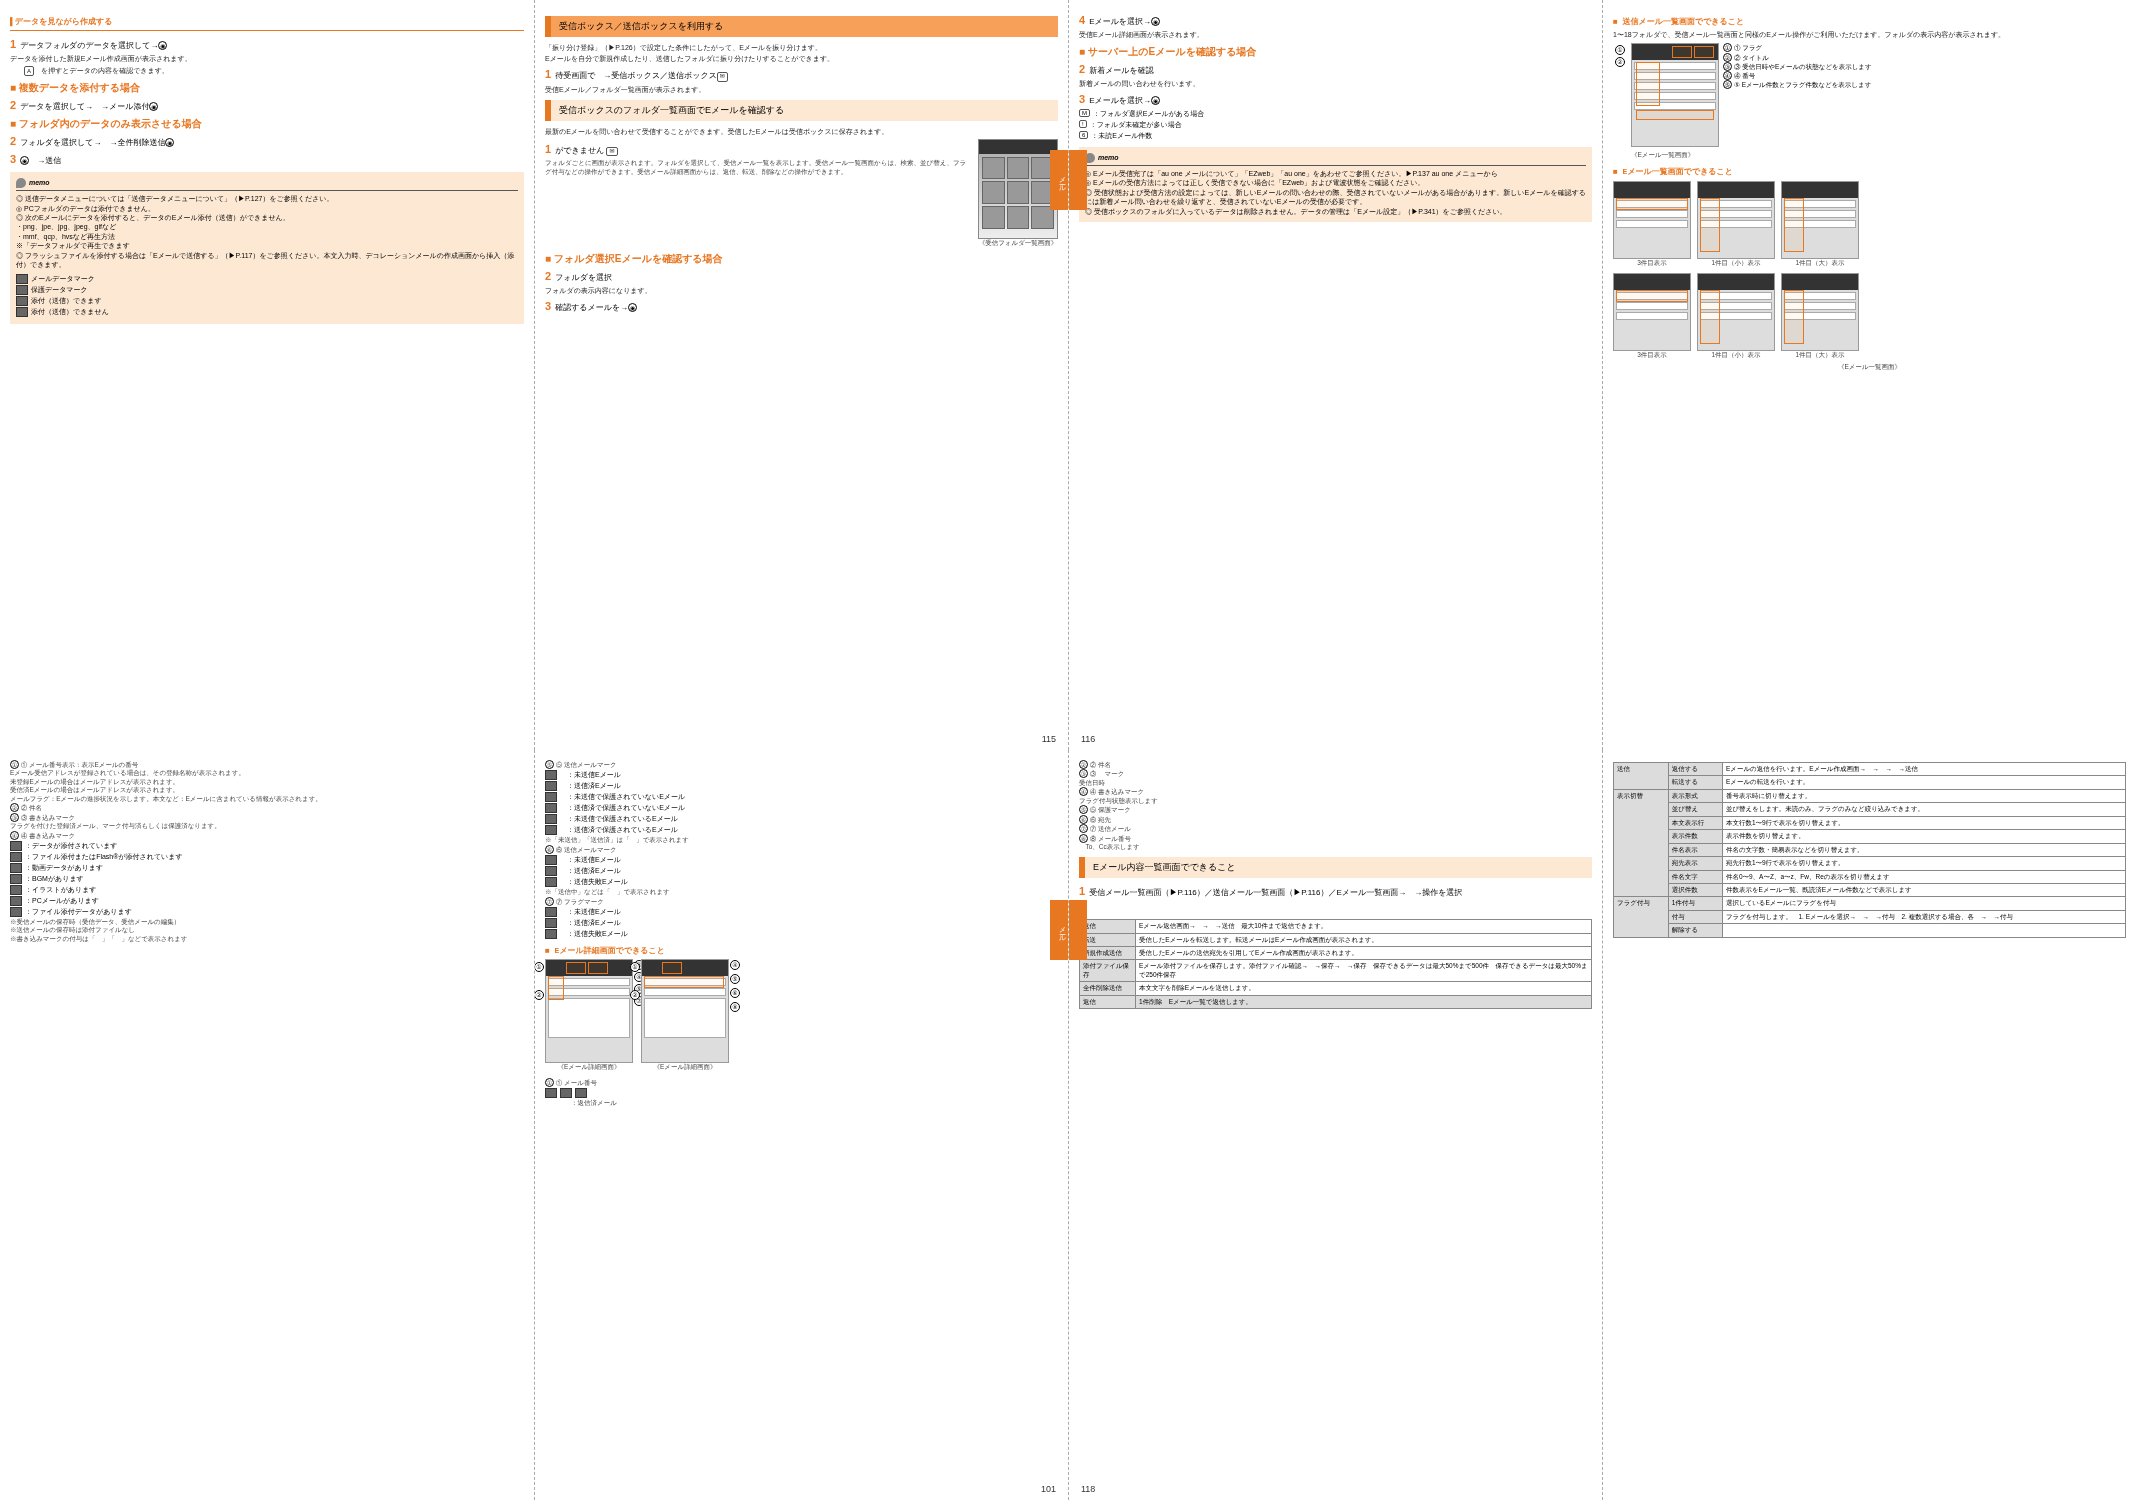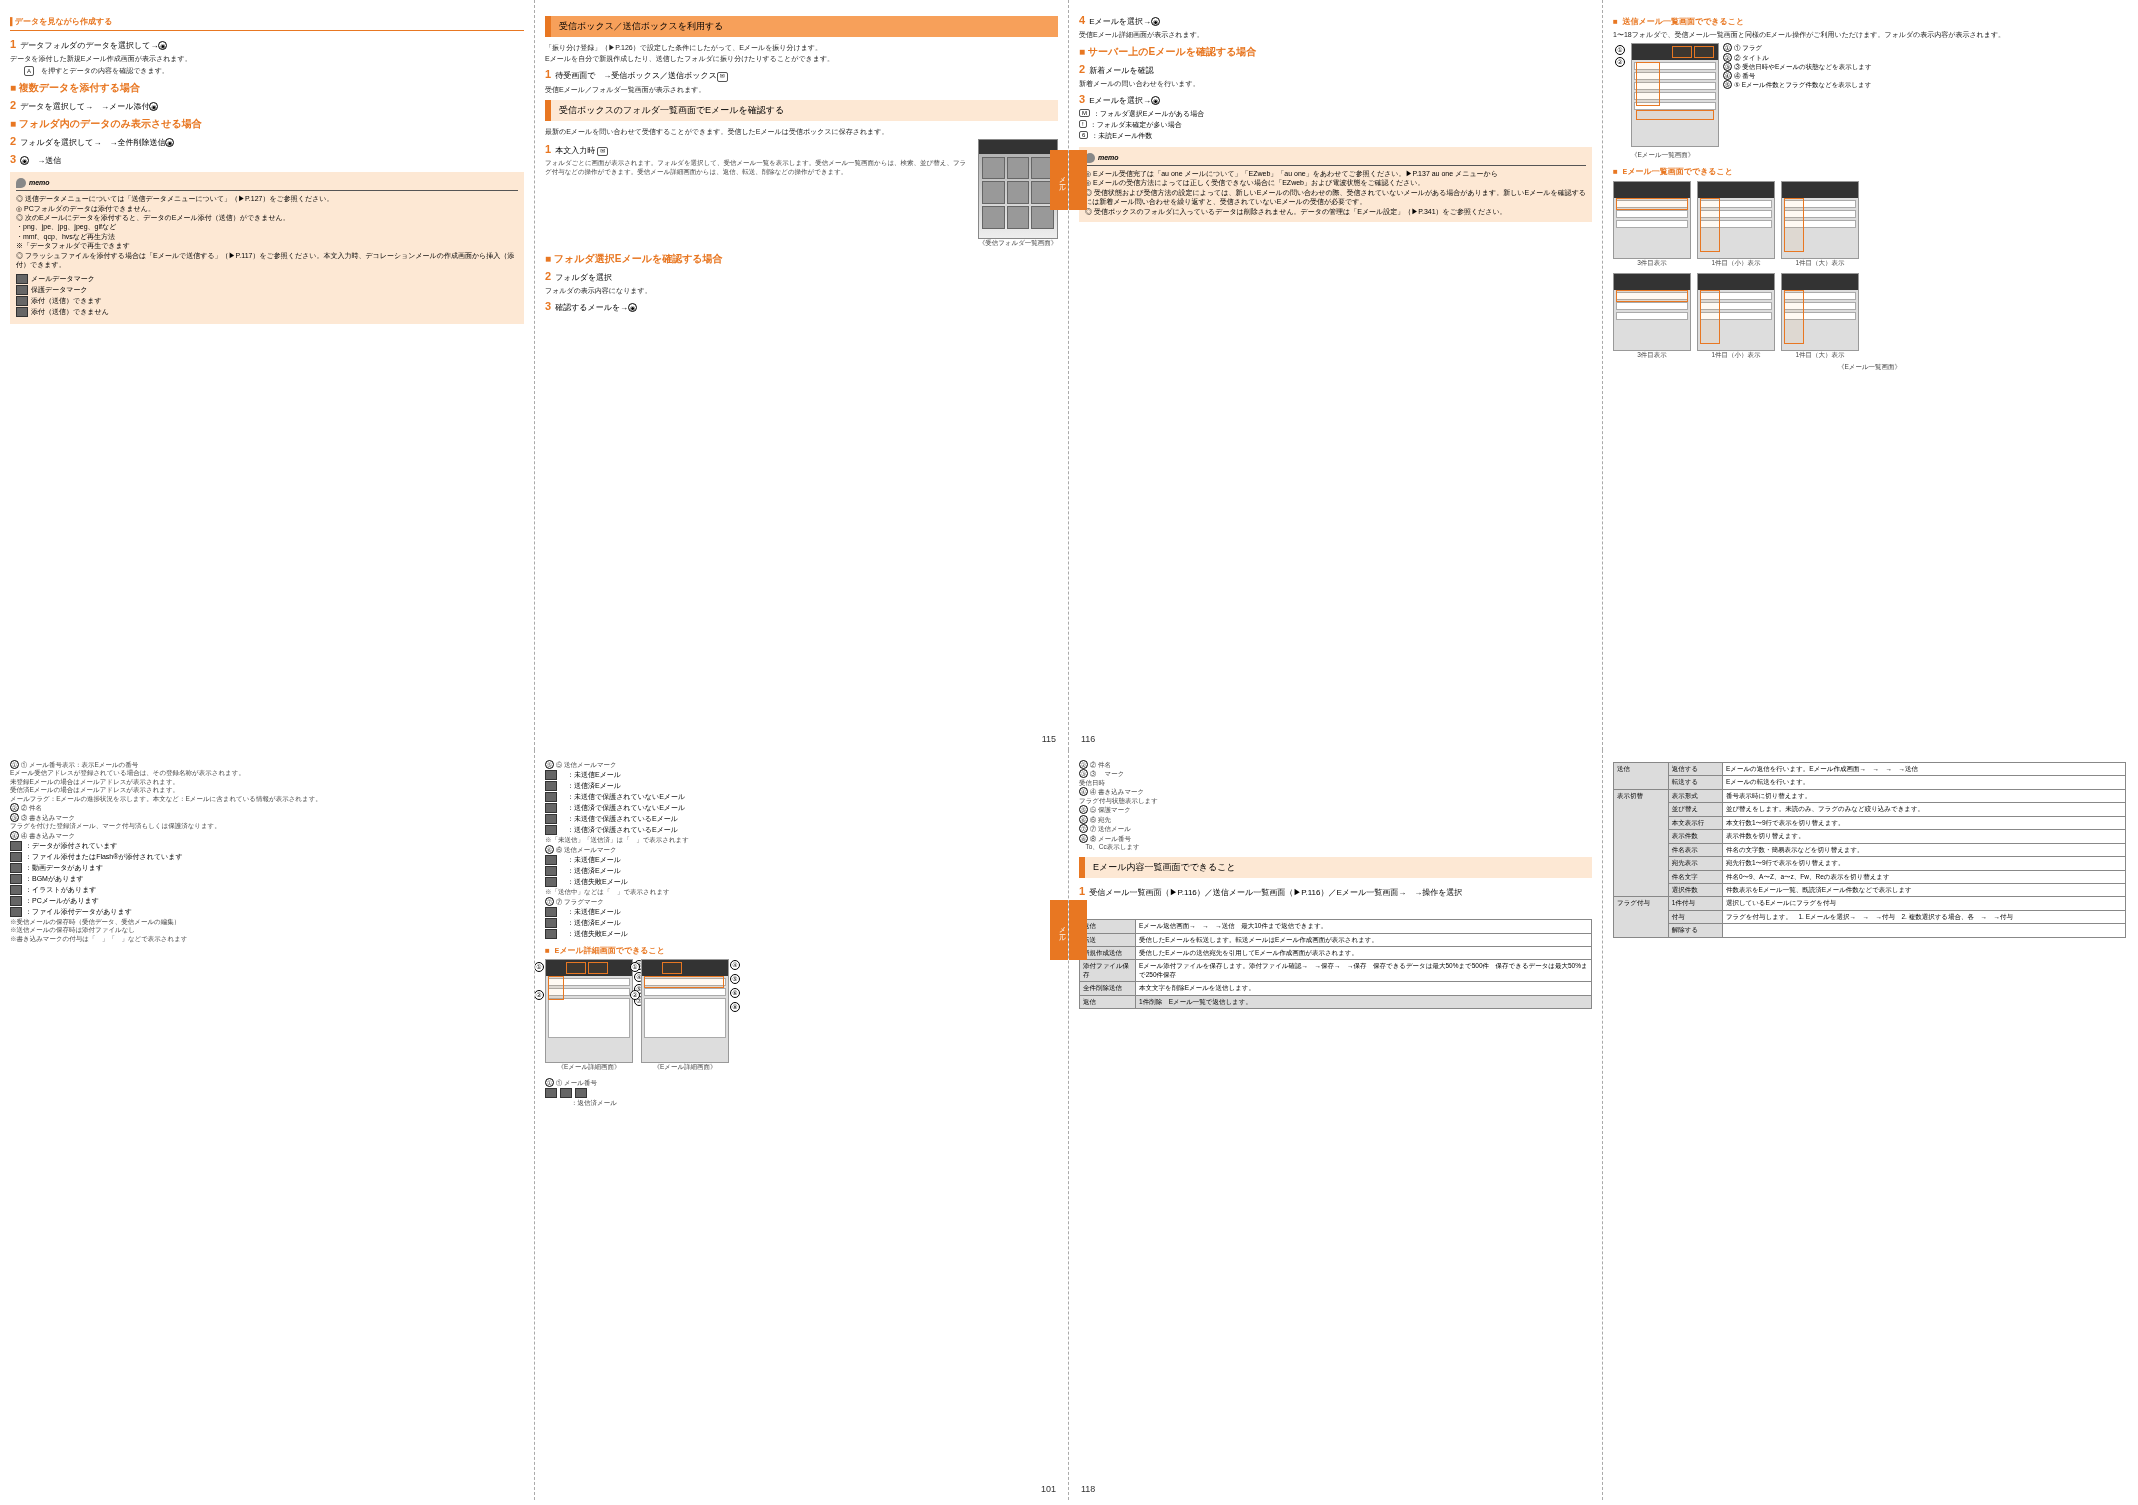--- a/index.html
+++ b/index.html
@@ -99,21 +99,21 @@
   <div class="body-txt">「振り分け登録」（▶P.126）で設定した条件にしたがって、Eメールを振り分けます。</div>
   <div class="body-txt">Eメールを自分で新規作成したり、送信したフォルダに振り分けたりすることができます。</div>
   <div class="step-line"><span class="step-num">1</span><span>待受画面で　→受信ボックス／送信ボックス</span><span class="key">✉</span></div>
   <div class="body-txt">受信Eメール／フォルダ一覧画面が表示されます。</div>
 
   <div class="sec-head-lt">受信ボックスのフォルダ一覧画面でEメールを確認する</div>
   <div class="body-txt">最新のEメールを問い合わせて受信することができます。受信したEメールは受信ボックスに保存されます。</div>
 
   <div style="display:flex; gap:6px; align-items:flex-start;">
     <div style="flex:1">
-      <div class="step-line"><span class="step-num">1</span><span>本文入力時</span> <span class="key">✉</span></div>
+      <div class="step-line"><span class="step-num">1</span><span>ができません</span> <span class="key">✉</span></div>
       <div class="small-txt">フォルダごとに画面が表示されます。フォルダを選択して、受信メール一覧を表示します。受信メール一覧画面からは、検索、並び替え、フラグ付与などの操作ができます。受信メール詳細画面からは、返信、転送、削除などの操作ができます。</div>
     </div>
     <div>
       <div class="screenshot">
         <div style="height:14px;background:#333"></div>
         <div class="thumb-grid">
           <div></div>
               <div></div>
               <div></div>
           <div></div>

